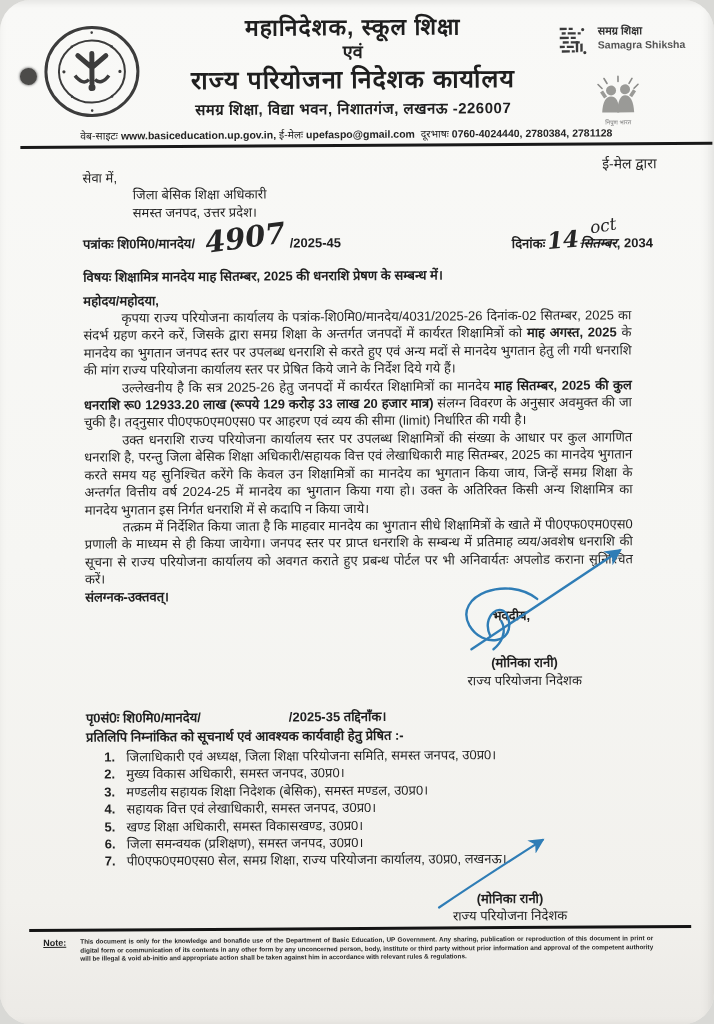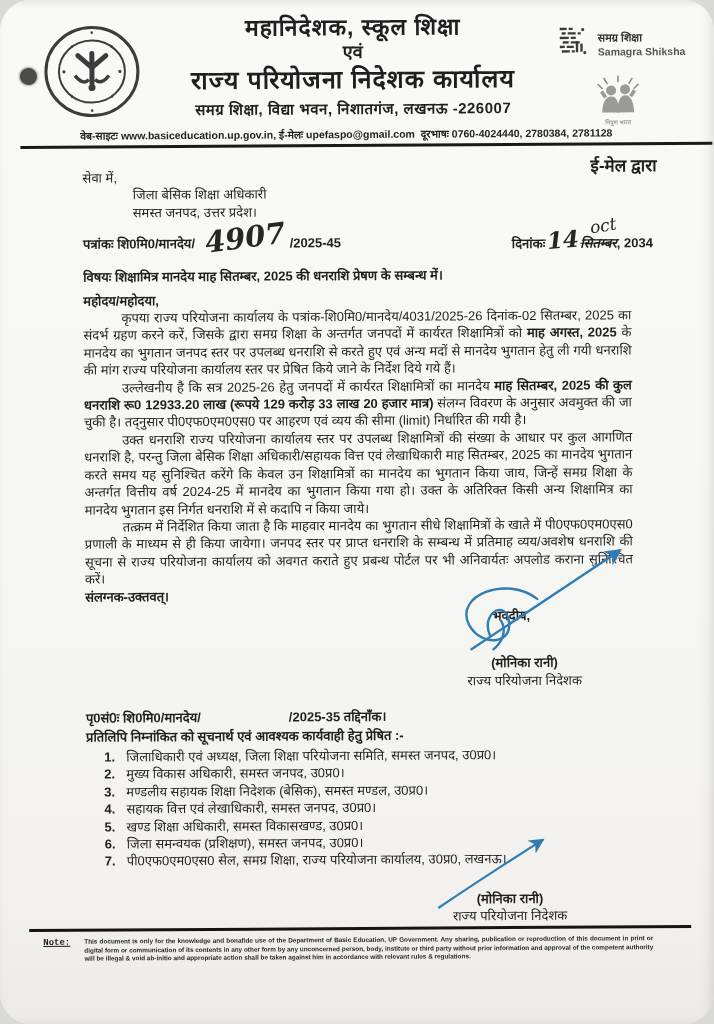--- a/index.html
+++ b/index.html
@@ -14,31 +14,31 @@
   .emblem{position:absolute;left:44px;top:22px;}
   .punch-hole{position:absolute;left:22px;top:66px;width:17px;height:17px;border-radius:50%;
               background:#4c4b49;box-shadow:0 0 2px 1px rgba(70,70,70,.5);}
   .titles{position:absolute;left:130px;top:14px;width:450px;text-align:center;line-height:1.15;}
   .t1{font-size:23px;font-weight:700;letter-spacing:1px;}
   .t2{font-size:18px;font-weight:700;margin-top:2px;}
   .t3{font-size:25px;font-weight:700;margin-top:2px;letter-spacing:1px;}
   .t4{font-size:15px;font-weight:700;margin-top:6px;letter-spacing:.5px;}
   .webline{position:absolute;left:48px;top:127px;width:600px;text-align:center;font-size:10.5px;
            font-weight:700;color:#222;}
-  .webline .lbl{font-weight:700;}
+  .webline .lbl{font-weight:400;}
   .header-rule{position:absolute;left:22px;right:0;top:144px;height:3px;background:#191919;}
 
-  .samagra{position:absolute;left:560px;top:26px;display:flex;align-items:flex-end;gap:6px;}
+  .samagra{position:absolute;left:560px;top:26px;display:flex;align-items:flex-start;gap:6px;}
   .samagra-txt{font-size:11px;line-height:1.25;color:#333;font-weight:700;}
   .samagra-txt .en{font-weight:700;color:#555;font-size:10.5px;}
   .nipun{position:absolute;left:588px;top:76px;width:64px;text-align:center;}
   .nipun-cap{font-size:6px;color:#777;margin-top:-2px;}
 
   
-  .email-via{position:absolute;right:56px;top:155px;font-size:17px;font-weight:700;margin-left:16px;}
+  .email-via{position:absolute;right:56px;top:155px;font-size:14px;font-weight:400;margin-left:16px;}
   .bodycol{position:absolute;left:84px;top:168px;width:548px;font-size:13px;line-height:17.4px;}
   .addr-ind{margin-left:50px;}
   .refline{position:relative;margin-top:6px;height:34px;}
   .ref-left{position:absolute;left:0;top:8px;font-weight:700;}
   .hand{font-family:"DejaVu Serif","Liberation Serif",serif;font-style:italic;color:#262626;}
   .hand-num{display:inline-block;font-size:29px;transform:rotate(-7deg);margin:-10px 4px -6px 10px;}
   .dateline{position:absolute;right:-22px;top:6px;font-weight:700;white-space:nowrap;}
   .hand-day{display:inline-block;font-size:23px;transform:rotate(-4deg);margin:0 1px -4px 2px;}
   .month-wrap{position:relative;display:inline-block;}
   .struck{text-decoration:line-through;font-style:italic;}
@@ -58,21 +58,21 @@
   .refline2{margin-top:18px;font-weight:700;}
   .blank-gap{display:inline-block;width:88px;}
   .copy-head{font-weight:700;margin-top:1px;}
   .copy-list{margin-top:3px;}
   .copy-item{display:flex;gap:8px;margin-left:18px;}
   .copy-item .num{font-weight:700;min-width:14px;}
 
   
   .footer-rule{position:absolute;left:26px;width:662px;top:927px;height:3px;background:#141414;}
   .note{position:absolute;left:40px;top:936px;width:610px;display:flex;gap:14px;}
-  .note-label{font-size:9px;font-weight:700;text-decoration:underline;white-space:nowrap;font-family:Liberation Mono, monospace;}
+  .note-label{font-size:9px;font-weight:700;text-decoration:underline;white-space:nowrap;}
   .note-text{font-size:6.4px;line-height:8.6px;text-align:justify;color:#2a2a2a;font-weight:700;}
 
   .inkoverlay{position:absolute;inset:0;pointer-events:none;}
 </style>
 </head>
 <body>
 
 <div class="page">
   <div class="paper"></div>
   <div class="tilt">

